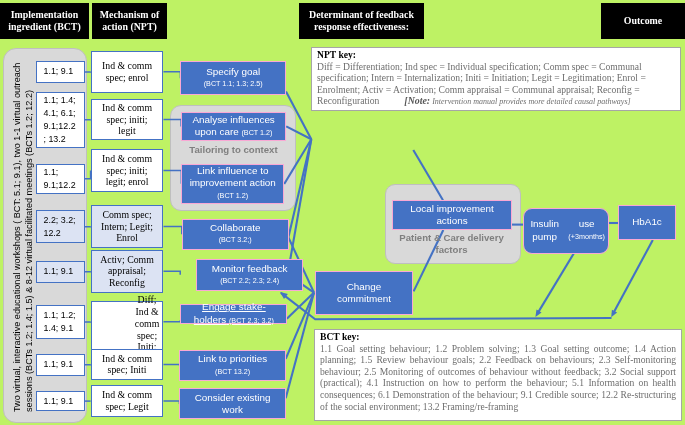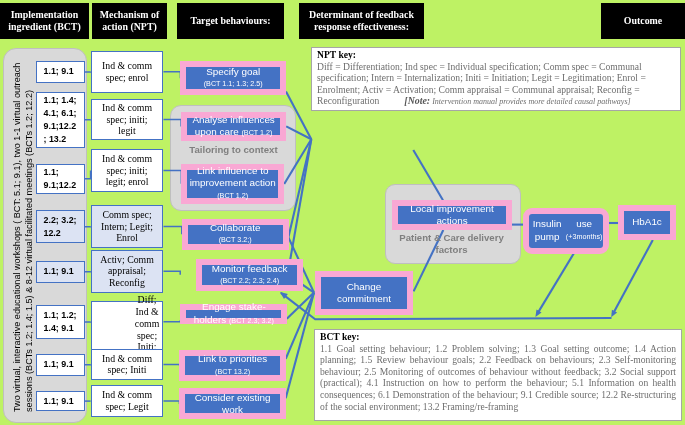--- a/index.html
+++ b/index.html
@@ -1,41 +1,40 @@
 <!DOCTYPE html>
 <html><head>
 <meta charset="utf-8">
 <title>Logic model</title>
 <style>
   html,body{margin:0;padding:0;background:#ffffff;}
   body{width:685px;height:425px;overflow:hidden;font-family:"Liberation Serif",serif;}
   #stage{position:relative;width:685px;height:425px;background:#bef264;}
   .hdr{position:absolute;z-index:4;background:#000;color:#fff;font-family:"Liberation Serif",serif;font-weight:bold;display:flex;align-items:center;justify-content:center;text-align:center;line-height:12.2px;font-size:9.9px;white-space:pre-line;}
   .greyround{position:absolute;background:#D9D9D9;border:1px solid #BFBFBF;z-index:1;}
-  .bctbox{position:absolute;z-index:3;background:#fff;border:1px solid #4472C4;display:flex;align-items:center;font-family:"Liberation Sans",sans-serif;font-weight:bold;font-size:8.9px;color:#000;box-sizing:border-box;padding-left:6.5px;line-height:13.1px;white-space:pre-line;}
+  .bctbox{position:absolute;z-index:3;background:#fff;border:1px solid #4472C4;display:flex;align-items:center;font-family:"Liberation Sans",sans-serif;font-weight:normal;font-size:8.9px;color:#000;box-sizing:border-box;padding-left:6.5px;line-height:13.1px;white-space:pre-line;}
   .bctbox.fill{background:#DCE3F3;}
   .nptbox{position:absolute;z-index:3;background:#fff;border:1px solid #4472C4;display:flex;align-items:center;justify-content:center;text-align:center;font-family:"Liberation Serif",serif;font-size:9.8px;color:#000;box-sizing:border-box;line-height:11.8px;white-space:pre-line;}
   .nptbox.fill{background:#DCE3F3;}
-  .tb{position:absolute;z-index:3;background:#4472C4;border:6px solid #f9a8d4;color:#fff;display:flex;align-items:center;justify-content:center;text-align:center;font-family:"Liberation Sans",sans-serif;font-size:9.9px;box-sizing:border-box;line-height:12.3px;white-space:pre-line;}
+  .tb{position:absolute;z-index:3;background:#4472C4;border:1px solid #f9a8d4;color:#fff;display:flex;align-items:center;justify-content:center;text-align:center;font-family:"Liberation Sans",sans-serif;font-size:9.9px;box-sizing:border-box;line-height:12.3px;white-space:pre-line;}
   .keybox{position:absolute;z-index:3;background:#fff;border:1px solid #A6A6A6;font-family:"Liberation Serif",serif;font-size:9.6px;color:#6E6E6E;box-sizing:border-box;padding:1px 5px;line-height:11.6px;text-align:left;}
   .keybox b{color:#000;}
   .vlabel{position:absolute;z-index:2;font-family:"Liberation Sans",sans-serif;font-size:9.15px;color:#000;transform-origin:0 0;line-height:12.2px;}
   svg.wires{position:absolute;left:0;top:0;width:685px;height:425px;overflow:visible;z-index:2;}
   .sm{font-size:7.2px;}
 </style>
 </head>
 <body>
 
 <div id="stage">
 
   <div class="hdr" style="left:0px;top:3px;width:89px;height:36px;"><span>Implementation
 ingredient (BCT)</span></div>
   <div class="hdr" style="left:92px;top:3px;width:75px;height:36px;"><span>Mechanism of
 action (NPT)</span></div>
-  <div class="hdr" style="left:177px;top:3px;width:107px;height:36px;"><span>Target behaviours:</span></div>
   <div class="hdr" style="left:299px;top:3px;width:125px;height:36px;"><span>Determinant of feedback
 response effectiveness:</span></div>
   <div class="hdr" style="left:601px;top:3px;width:84px;height:36px;"><span>Outcome</span></div>
 
   <div class="greyround" style="left:2.7px;top:48.1px;width:82.2px;height:372.5px;border-radius:13px;"></div>
   <div class="vlabel" style="left:10.5px;top:412px;transform:rotate(-90deg);width:364px;white-space:normal;"><span>Two virtual, interactive educational workshops ( BCT: 5.1; 9.1), two 1-1 virtual outreach sessions (BCTs 1.2; 1.4; 1.5) &amp; 8-12 virtual facilitated meetings (BCTs 1.2; 12.2)</span></div>
 
   <svg class="wires" viewBox="0 0 685 425">
     <g id="wiresg" fill="none" stroke="#4472C4" stroke-width="2.1" stroke-linecap="butt">
         <polyline points="84.9,72 90.6,72 90.6,71.75" stroke-width="1.5"></polyline>
@@ -121,21 +120,21 @@
   <div class="greyround" style="left:170.2px;top:104.9px;width:123.5px;height:104.6px;border-radius:11px;"></div>
   <div style="position:absolute;z-index:3;left:172px;top:144px;width:123px;text-align:center;font-family:'Liberation Sans',sans-serif;font-size:9.6px;font-weight:bold;color:#7F7F7F;"><span>Tailoring to context</span></div>
   <div id="tbcol">
       <div class="tb" style="left:180.4px;top:61.3px;width:105.6px;height:34px;flex-direction:column;"><span>Specify goal</span><span class="sm">(BCT 1.1; 1.3; 2.5)</span></div>
       <div class="tb" style="left:181.1px;top:111.5px;width:105.1px;height:29.9px;align-items:center;"><span><span>Analyse influences
 upon care</span> <span class="sm">(BCT 1.2)</span></span></div>
       <div class="tb" style="left:181.3px;top:163.7px;width:102.9px;height:39.9px;flex-direction:column;"><span>Link influence to
 improvement action</span><span class="sm">(BCT 1.2)</span></div>
       <div class="tb" style="left:181.8px;top:218.9px;width:106.8px;height:30.8px;flex-direction:column;"><span>Collaborate</span><span class="sm">(BCT 3.2;)</span></div>
       <div class="tb" style="left:196px;top:259px;width:107.3px;height:31.6px;flex-direction:column;"><span>Monitor feedback</span><span class="sm">(BCT 2.2; 2.3; 2.4)</span></div>
-      <div class="tb" style="left:180.3px;top:304.1px;width:107.2px;height:20px;"><span><span>Engage stake-
+      <div class="tb" style="left:180.3px;top:304.1px;width:107.2px;height:20px;text-decoration:underline;"><span><span>Engage stake-
 holders</span> <span class="sm">(BCT 2.3; 3.2)</span></span></div>
       <div class="tb" style="left:179.4px;top:349.8px;width:106.3px;height:31.5px;flex-direction:column;"><span>Link to priorities</span><span class="sm">(BCT 13.2)</span></div>
       <div class="tb" style="left:179.4px;top:388.4px;width:106.3px;height:31px;flex-direction:column;"><span>Consider existing
 work</span></div>
     </div>
 
   <div class="greyround" style="left:384.7px;top:184.2px;width:134.1px;height:77.8px;border-radius:10px;"></div>
   <div style="position:absolute;z-index:3;left:385px;top:231.5px;width:133px;text-align:center;font-family:'Liberation Sans',sans-serif;font-size:9.6px;font-weight:bold;color:#7F7F7F;line-height:12.3px;white-space:pre-line;"><span>Patient &amp; Care delivery
 factors</span></div>
 

